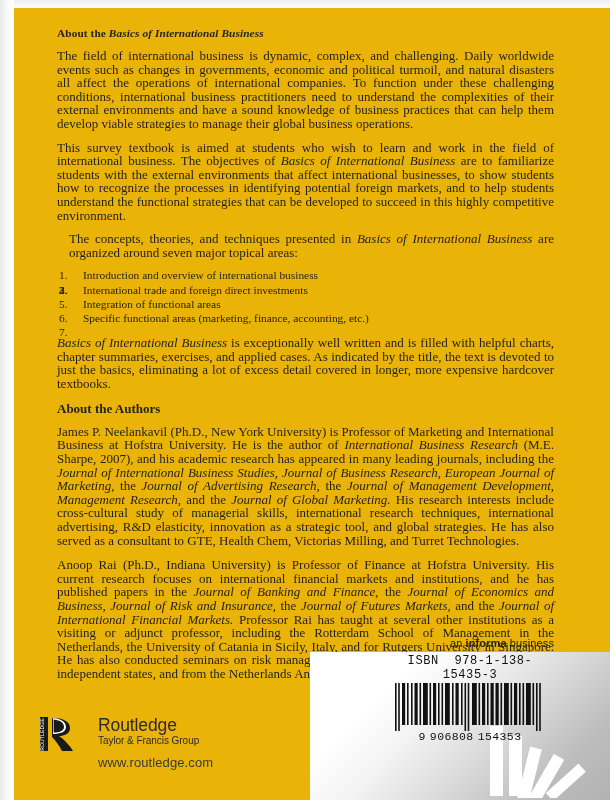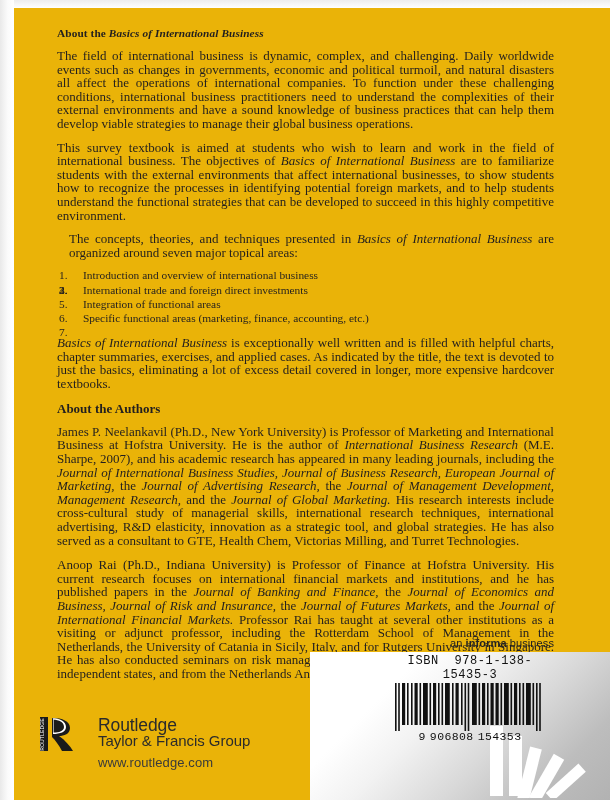--- a/index.html
+++ b/index.html
@@ -139,21 +139,21 @@
   #publisher-text { padding-top: 1px; }
   #routledge-name {
     font-family: "Liberation Sans", sans-serif;
     font-size: 17.5px;
     line-height: 18px;
     color: #2b2b2b;
     letter-spacing: -0.1px;
   }
   #routledge-sub {
     font-family: "Liberation Sans", sans-serif;
-    font-size: 15px;
+    font-size: 10px;
     line-height: 11px;
     color: #2b2b2b;
     letter-spacing: -0.05px;
     margin-top: 1px;
   }
   #routledge-url {
     font-family: "Liberation Sans", sans-serif;
     font-size: 13px;
     color: #3a3a3a;
     margin-top: 9px;

